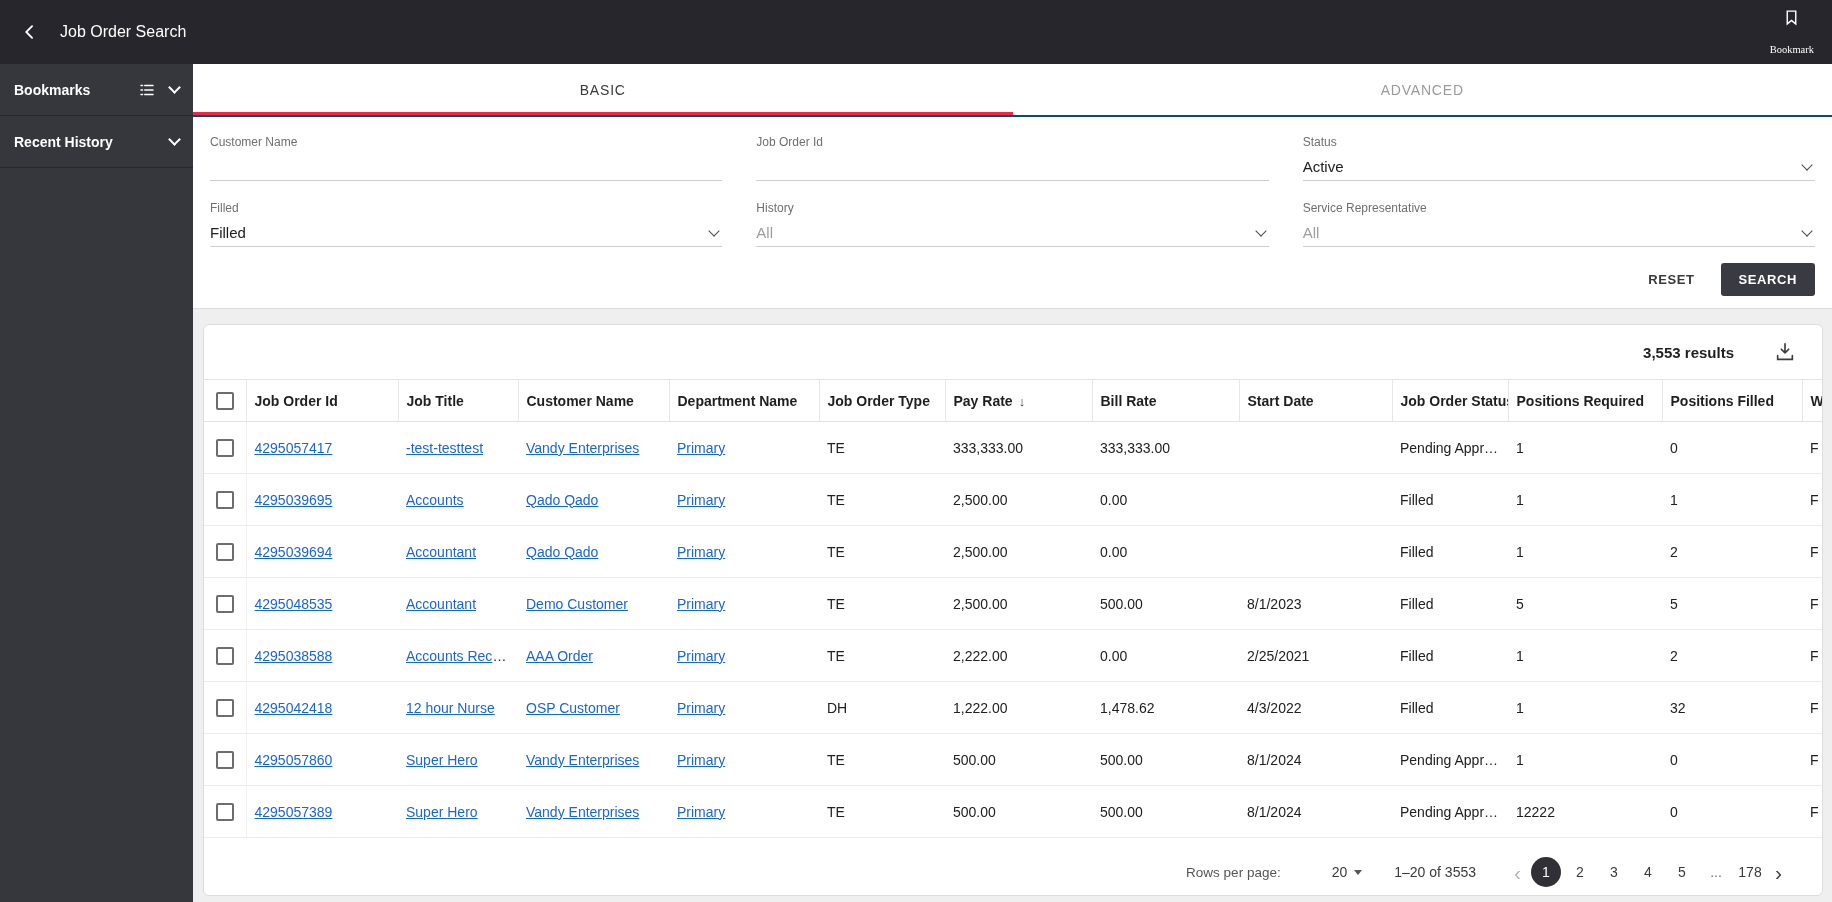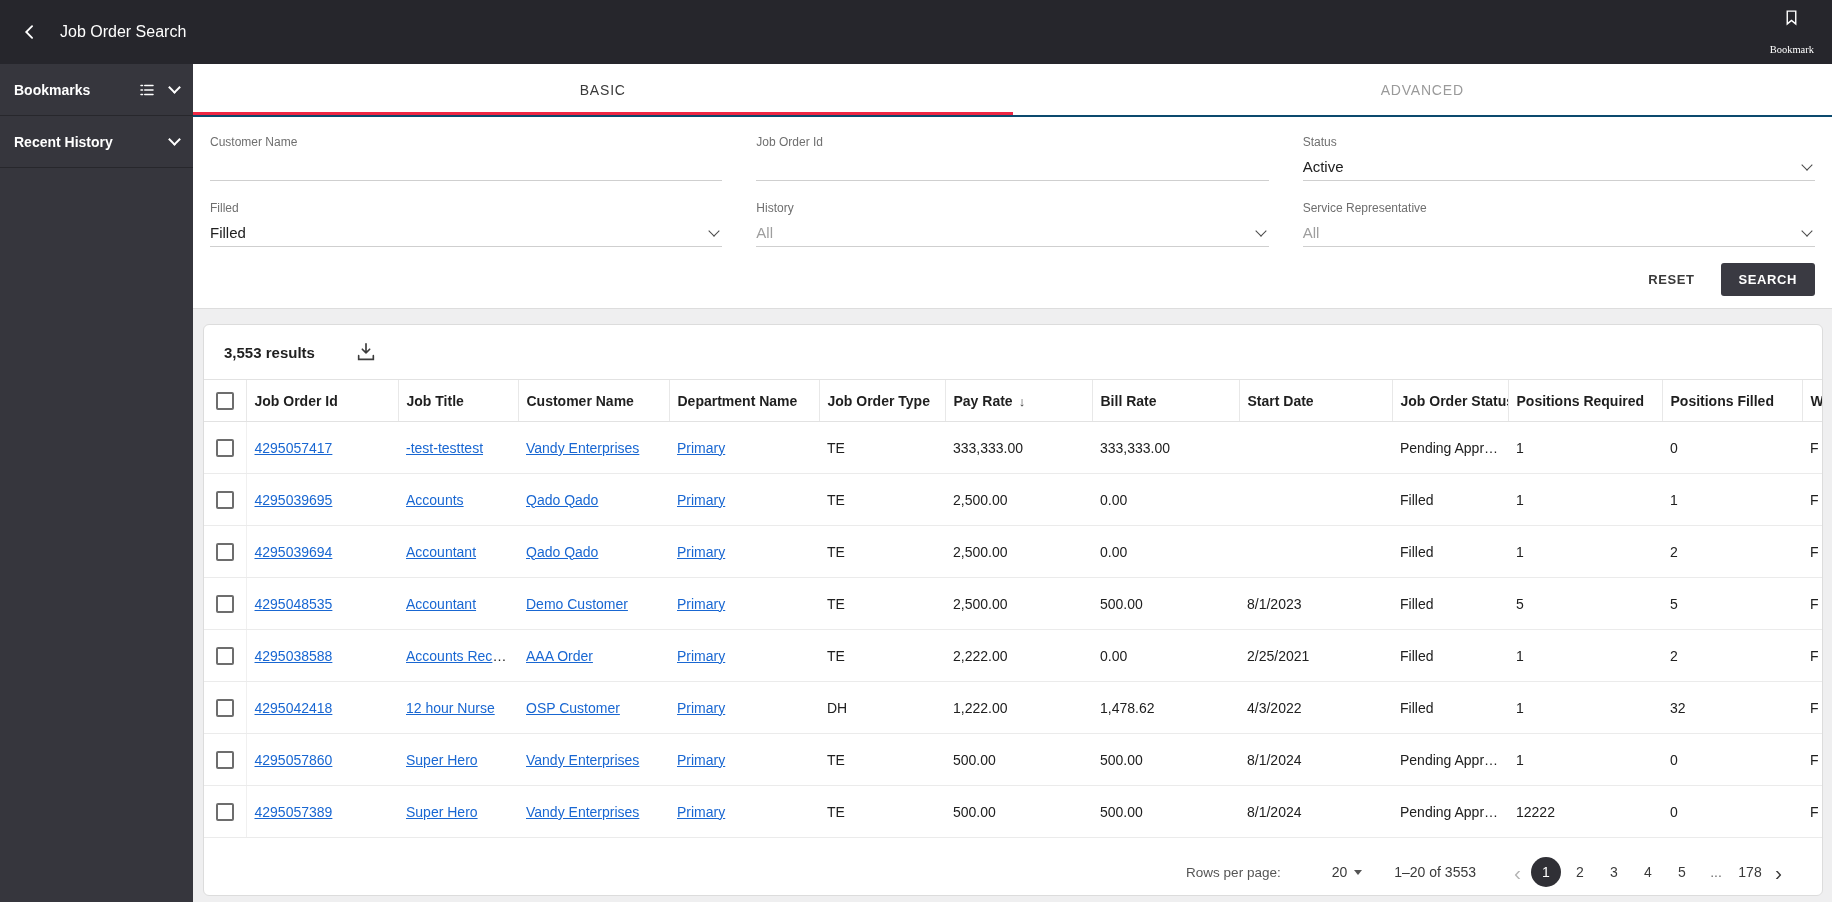--- a/index.html
+++ b/index.html
@@ -39,21 +39,21 @@
   .select-value { width:100%; border-bottom:1px solid #cfcfcf; height:28px; display:flex; align-items:center; justify-content:space-between; font-size:15px; cursor:pointer; }
   .select-value .ph { color:#9e9e9e; }
   .sel-chev { width:8px; height:8px; border-right:1.6px solid #4a4a4a; border-bottom:1.6px solid #4a4a4a; transform:rotate(45deg); margin:-4px 4px 0 0; }
   .actions { display:flex; justify-content:flex-end; align-items:center; gap:14px; margin-top:16px; }
   .reset-btn { background:none; border:none; font-size:13px; font-weight:700; letter-spacing:0.6px; color:#3a3a3a; padding:9px 12px; cursor:pointer; font-family:"Liberation Sans",sans-serif; }
   .search-btn { background:#3a3a42; border:none; color:#fff; font-size:13px; font-weight:700; letter-spacing:0.6px; padding:9px 18px; border-radius:3px; cursor:pointer; font-family:"Liberation Sans",sans-serif; }
 
   
   .content-bg { flex:1; min-height:0; background:#efeff0; padding:15px 9px 6px 10px; display:flex; flex-direction:column; }
   .card { flex:1; min-height:0; background:#fff; border:1px solid #dcdcdc; border-radius:6px; display:flex; flex-direction:column; overflow:hidden; }
-  .results-bar { height:54px; flex:none; display:flex; align-items:center; justify-content:flex-start; gap:40px; padding-right:26px;margin-left:20px; }
+  .results-bar { height:54px; flex:none; display:flex; align-items:center; justify-content:flex-end; gap:40px; padding-right:26px; }
   .results-count { font-size:15px; font-weight:700; color:#1f1f1f; }
   .download-btn { background:none; border:none; cursor:pointer; display:flex; align-items:center; }
 
   .table-viewport { flex:1; min-height:0; overflow:hidden; }
   table { border-collapse:collapse; table-layout:fixed; width:1678px; }
   th { text-align:left; font-size:14px; font-weight:700; color:#1f1f1f; height:42px; padding:0 8px; border-top:1px solid #e2e2e2; border-bottom:1px solid #e2e2e2; white-space:nowrap; overflow:hidden; }
   th + th { border-left:1px solid #e8e8e8; }
   td { font-size:14px; color:#202020; height:52px; padding:0 8px; border-bottom:1px solid #ebebeb; white-space:nowrap; overflow:hidden; text-overflow:ellipsis; }
   .cb-cell { width:42px; text-align:center; padding:0; }
   td.cb-cell { border-right:1px solid #f0f0f0; }

